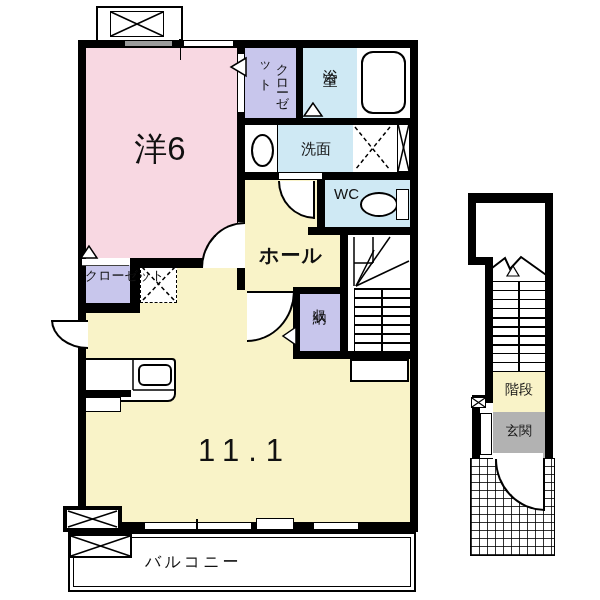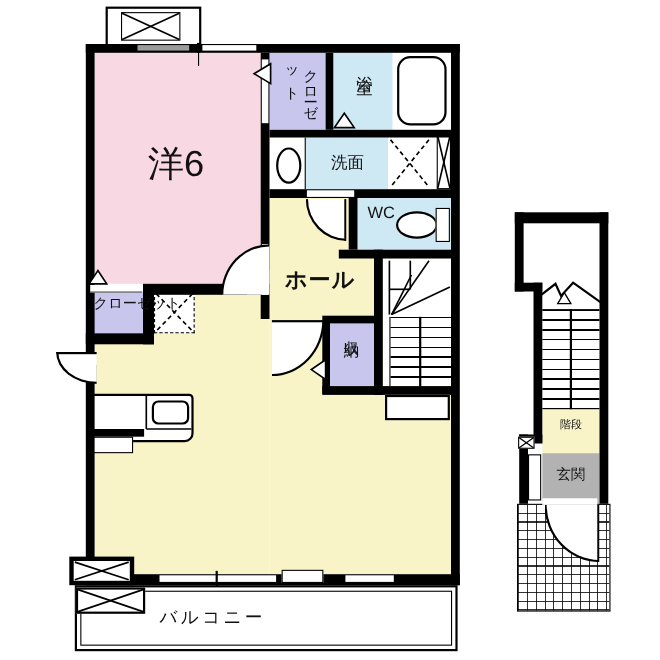--- a/index.html
+++ b/index.html
@@ -180,17 +180,18 @@
   </svg>
 
   <div class="lbl" style="left:105px;top:130px;width:110px;text-align:center;font-size:33px;">洋6</div>
   <div class="lbl vert" style="left:251px;top:54px;width:40px;height:50px;font-size:13px;line-height:17px;letter-spacing:1px;">クローゼット</div>
   <div class="lbl vert" style="left:322px;top:57px;height:56px;font-size:15px;letter-spacing:3px;">浴室</div>
   <div class="lbl" style="left:283px;top:140px;width:66px;text-align:center;font-size:15px;">洗面</div>
   <div class="lbl" style="left:334px;top:186px;width:17px;font-size:15px;word-break:break-all;line-height:16px;">WC</div>
   <div class="lbl" style="left:243px;top:244px;width:96px;text-align:center;font-size:20px;letter-spacing:1px;font-weight:bold;">ホール</div>
   <div class="lbl" style="left:85px;top:267px;width:44px;font-size:13px;line-height:17px;word-break:break-all;text-align:center;">クローゼット</div>
   <div class="lbl vert" style="left:312px;top:298px;height:48px;font-size:14px;letter-spacing:2px;">収納</div>
+  <div class="lbl" style="left:120px;top:433px;width:250px;text-align:center;font-size:31px;letter-spacing:9px;">11.1</div>
   <div class="lbl" style="left:145px;top:553px;width:210px;text-align:left;font-size:16px;letter-spacing:3px;">バルコニー</div>
-  <div class="lbl" style="left:493px;top:381px;width:52px;text-align:center;font-size:10px;">階段</div>
+  <div class="lbl" style="left:493px;top:381px;width:52px;text-align:center;font-size:14px;">階段</div>
   <div class="lbl" style="left:493px;top:424px;width:52px;text-align:center;font-size:13px;">玄関</div>
 
 </div>
 
 </body></html>

